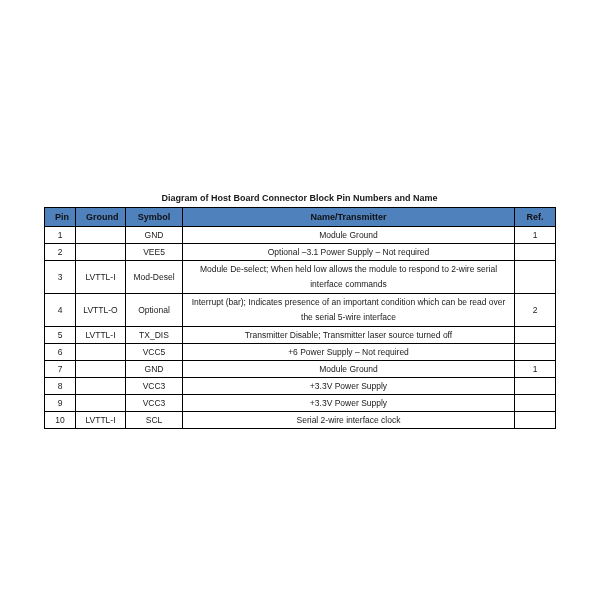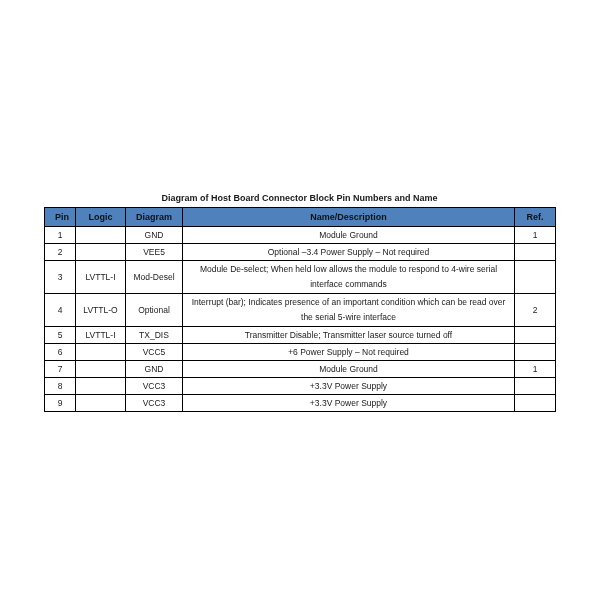--- a/index.html
+++ b/index.html
@@ -78,46 +78,46 @@
       <colgroup>
         <col class="c-pin">
           <col class="c-logic">
           <col class="c-symbol">
           <col class="c-desc">
           <col class="c-ref">
       </colgroup>
       <thead>
         <tr>
           <th>Pin</th>
-          <th>Logic</th>
-          <th>Diagram</th>
-          <th>Name/Description</th>
+          <th>Ground</th>
+          <th>Symbol</th>
+          <th>Name/Transmitter</th>
           <th>Ref.</th>
         </tr>
       </thead>
       <tbody>
         <tr>
           <td>1</td>
           <td></td>
           <td>GND</td>
           <td>Module Ground</td>
           <td>1</td>
         </tr>
         <tr>
           <td>2</td>
           <td></td>
           <td>VEE5</td>
-          <td>Optional –3.4 Power Supply – Not required</td>
+          <td>Optional –3.1 Power Supply – Not required</td>
           <td></td>
         </tr>
         <tr class="row-tall">
           <td>3</td>
           <td>LVTTL-I</td>
           <td>Mod-Desel</td>
-          <td>Module De-select; When held low allows the module to respond to 4-wire serial interface commands</td>
+          <td>Module De-select; When held low allows the module to respond to 2-wire serial interface commands</td>
           <td></td>
         </tr>
         <tr class="row-tall">
           <td>4</td>
           <td>LVTTL-O</td>
           <td>Optional</td>
           <td>Interrupt (bar); Indicates presence of an important condition which can be read over the serial 5-wire interface</td>
           <td>2</td>
         </tr>
         <tr>
@@ -148,16 +148,23 @@
           <td>+3.3V Power Supply</td>
           <td></td>
         </tr>
         <tr>
           <td>9</td>
           <td></td>
           <td>VCC3</td>
           <td>+3.3V Power Supply</td>
           <td></td>
         </tr>
+        <tr>
+          <td>10</td>
+          <td>LVTTL-I</td>
+          <td>SCL</td>
+          <td>Serial 2-wire interface clock</td>
+          <td></td>
+        </tr>
       </tbody>
     </table>
   </div>
 </div>
 
 </body></html>

